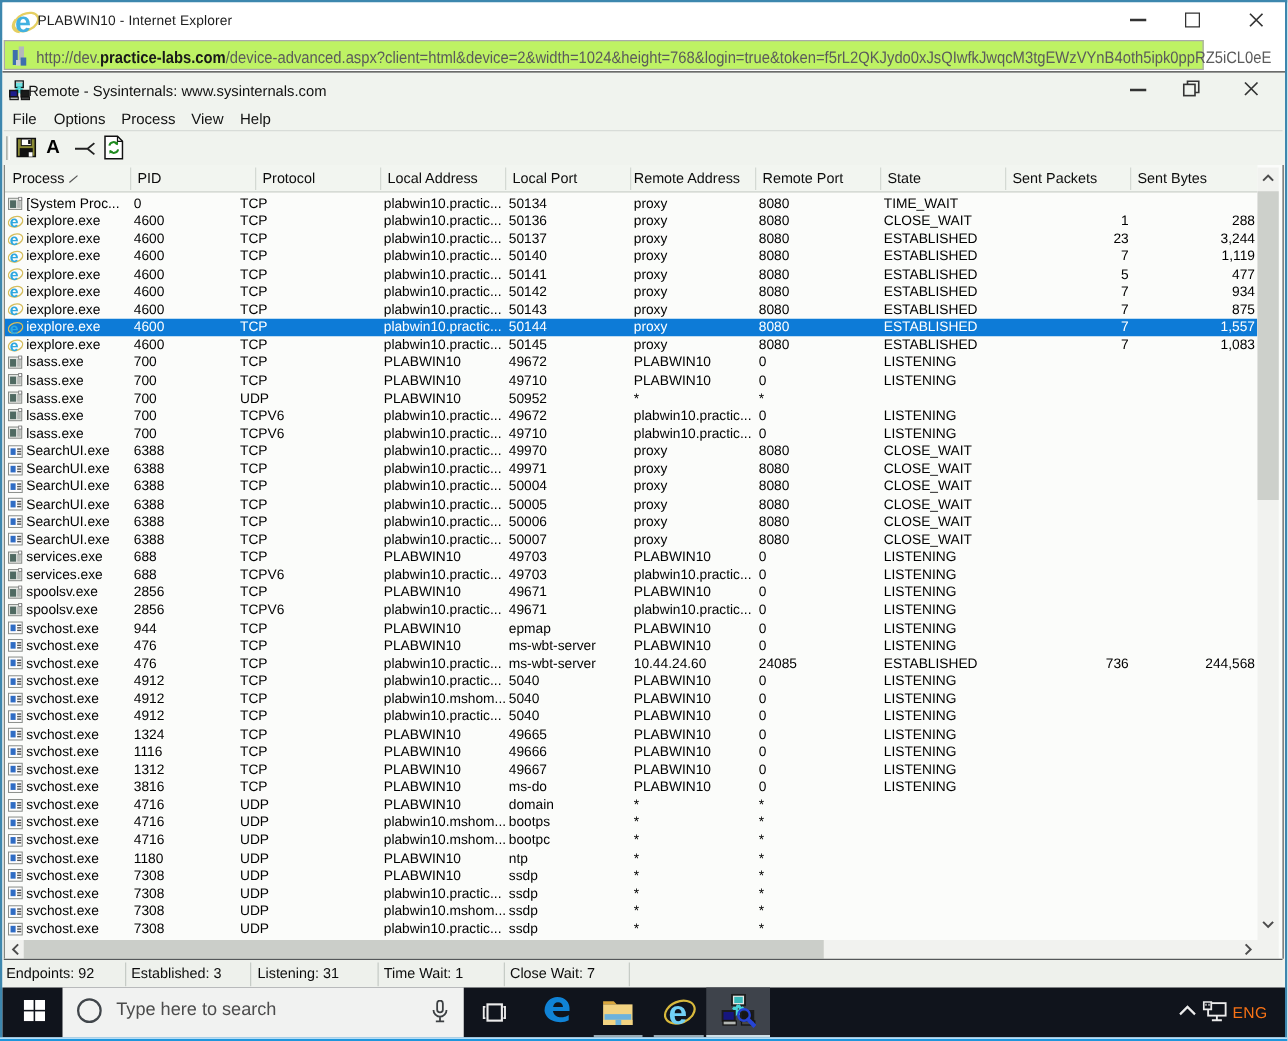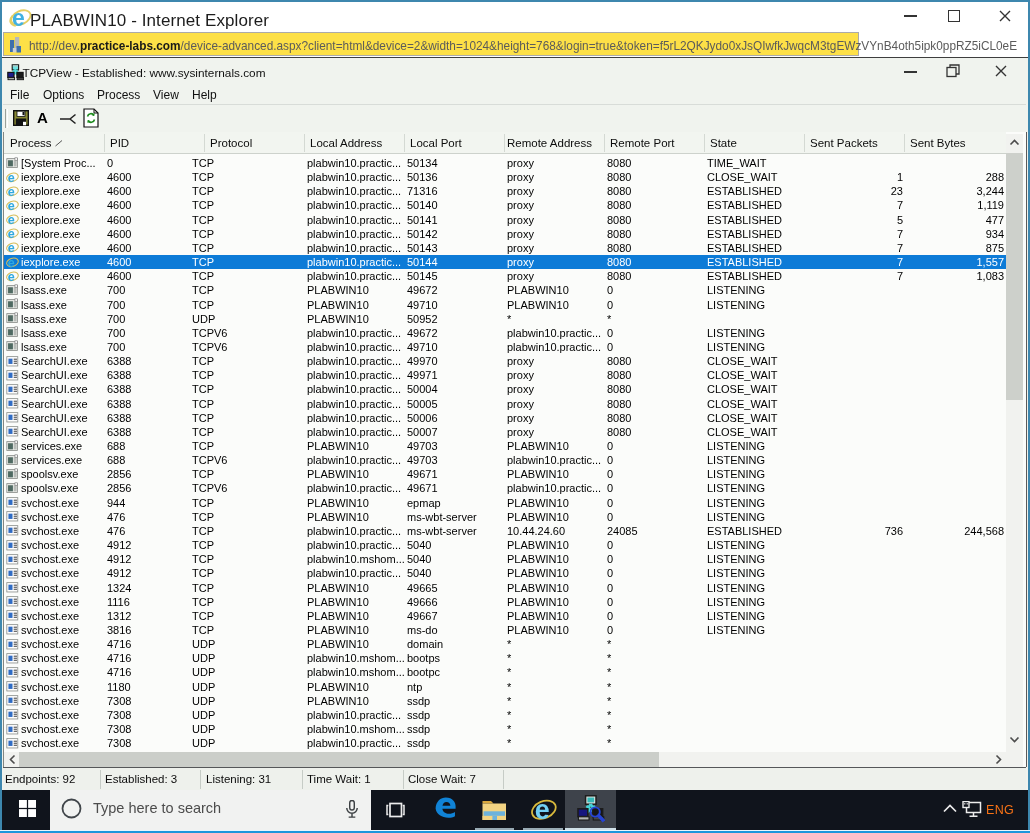--- a/index.html
+++ b/index.html
@@ -7,21 +7,21 @@
 
 
 #brd-t { position:absolute; left:0; top:0; width:1030px; height:2px; background:#3d87ae; }
 #brd-l { position:absolute; left:0; top:0; width:2px; height:833px; background:#3d87ae; }
 #brd-r { position:absolute; right:0; top:0; width:2px; height:833px; background:#3d87ae; }
 
 
 #ietitle { position:absolute; left:2px; top:2px; width:1026px; height:29px; background:#fff; }
 
 #ieaddr { position:absolute; left:2px; top:31px; width:1026px; height:26px; background:#fff; }
-#urlbox { position:absolute; left:1px; top:1px; width:856px; height:24px; border:1px solid #abaaaa; background:#fde047; }
+#urlbox { position:absolute; left:1px; top:1px; width:960px; height:24px; border:1px solid #abaaaa; background:#bef264; }
 #urltxt { position:absolute; left:25px; top:5px; font-size:13.3px; color:#5b5b5b; white-space:nowrap; transform:scaleX(0.889); transform-origin:0 0;}
 #urltxt b { color:#191919; font-weight:bold; }
 
 
 #desk { position:absolute; left:2px; top:57px; width:1026px; height:733px; background:#f0f3ee; border-top:1px solid #3e3e3e;}
 #tvtitle-t { position:absolute; left:20.5px; top:8px; font-size:11.8px; color:#111; }
 #tvmenu { position:absolute; left:3px; top:27px; height:19px; font-size:12px; color:#111; }
 #tvmenu b { position:absolute; top:3px; font-weight:normal; }
 #tvtool { position:absolute; left:1px; top:46px; width:1023px; height:27px; border-top:1px solid #d8dcd8; background:#f0f3ee; }
 #grip { position:absolute; left:2px; top:4px; width:3px; height:19px; border-left:1px solid #9aa09a; border-right:1px solid #fff; }
@@ -91,21 +91,21 @@
 <div id="brd-t"></div>
 <div id="brd-l"></div>
 <div id="brd-r"></div>
 
 <div id="ietitle">
   <svg class="abs" style="left:7px;top:4px" width="23" height="23" viewBox="0 0 16 16">
     <ellipse cx="8.2" cy="8.2" rx="7.1" ry="4.6" fill="none" stroke="#e5cf62" stroke-width="1.3" transform="rotate(-25 8 8)"></ellipse>
     <text x="2.1" y="13.8" font-size="16" font-weight="bold" fill="#41b1e1" font-family="Liberation Sans">e</text>
     <path d="M2.6 11.8 A 7.1 4.6 0 0 1 3.4 4.6" fill="none" stroke="#e5cf62" stroke-width="1.3" transform="rotate(-25 8 8)"></path>
   </svg>
-  <span class="abs" style="left:28px;top:9px;font-size:17px;color:#1c1c1c;letter-spacing:0.1px">PLABWIN10 - Internet Explorer</span>
+  <span class="abs" style="left:28px;top:9px;font-size:11px;color:#1c1c1c;letter-spacing:0.1px">PLABWIN10 - Internet Explorer</span>
   <div class="abs" style="left:902px;top:13px;width:13px;height:1.5px;background:#333"></div>
   <div class="abs" style="left:946px;top:8px;width:12px;height:12px;border:1.5px solid #333"></div>
   <svg class="abs" style="left:997px;top:8px" width="12" height="12" viewBox="0 0 12 12">
       <path d="M1 1 L11 11 M11 1 L1 11" stroke="#333" stroke-width="1.4"></path>
     </svg>
 </div>
 
 <div id="ieaddr">
   <div id="urlbox">
     <svg class="abs" style="left:6px;top:4px" width="13" height="16" viewBox="0 0 13 16">
@@ -121,21 +121,21 @@
 <div id="desk">
   <svg class="abs" style="left:5px;top:6px" width="17" height="18" viewBox="0 0 17 18">
     <rect x="5.2" y="0.8" width="6.4" height="5.2" fill="#6ee2e2" stroke="#141414" stroke-width="1.1"></rect>
     <rect x="5.8" y="1.3" width="5.2" height="1.1" fill="#c4c8c4"></rect>
     <path d="M8.3 5.5 L5 10.5 M8.3 5.5 L11.6 10.5 M5.6 6.8 L11.4 11.6 M11 6.8 L5.2 11.6" stroke="#4cd8d8" stroke-width="1.7" fill="none"></path>
     <rect x="0.8" y="8.4" width="6.2" height="5" fill="#1c1c8a" stroke="#141414" stroke-width="1.2"></rect>
     <rect x="1" y="13.6" width="6.6" height="2.1" fill="#b2b6b2" stroke="#141414" stroke-width="0.9"></rect>
     <rect x="9.9" y="8.4" width="6.2" height="5" fill="#1a1a1a" stroke="#141414" stroke-width="1.2"></rect>
     <rect x="10.1" y="13.6" width="6.6" height="2.1" fill="#444" stroke="#141414" stroke-width="0.9"></rect>
   </svg>
-  <span id="tvtitle-t">TCPView - Established: www.sysinternals.com</span>
+  <span id="tvtitle-t">Remote - Sysinternals: www.sysinternals.com</span>
   <div class="abs" style="left:902px;top:13px;width:13px;height:1.5px;background:#333"></div>
   <svg class="abs" style="left:944px;top:6px" width="14" height="14" viewBox="0 0 14 14">
       <rect x="1" y="3.5" width="9" height="9" fill="#f0f3ee" stroke="#333" stroke-width="1.3"></rect>
       <path d="M4 3.5 V1 H13 V10 H10" fill="none" stroke="#333" stroke-width="1.3"></path>
     </svg>
   <svg class="abs" style="left:993px;top:7px" width="12" height="12" viewBox="0 0 12 12">
       <path d="M1 1 L11 11 M11 1 L1 11" stroke="#333" stroke-width="1.4"></path>
     </svg>
 
   <div id="tvmenu">
@@ -221,21 +221,21 @@
           <b class="c9">288</b>
         </div>
 <div class="row" style="top:52.30px">
           <svg class="pi">
             <use href="#i-ie"></use>
           </svg>
           <b class="c0">iexplore.exe</b>
           <b class="c1">4600</b>
           <b class="c2">TCP</b>
           <b class="c3">plabwin10.practic...</b>
-          <b class="c4">71316</b>
+          <b class="c4">50137</b>
           <b class="c5">proxy</b>
           <b class="c6">8080</b>
           <b class="c7">ESTABLISHED</b>
           <b class="c8">23</b>
           <b class="c9">3,244</b>
         </div>
 <div class="row" style="top:66.45px">
           <svg class="pi">
             <use href="#i-ie"></use>
           </svg>

